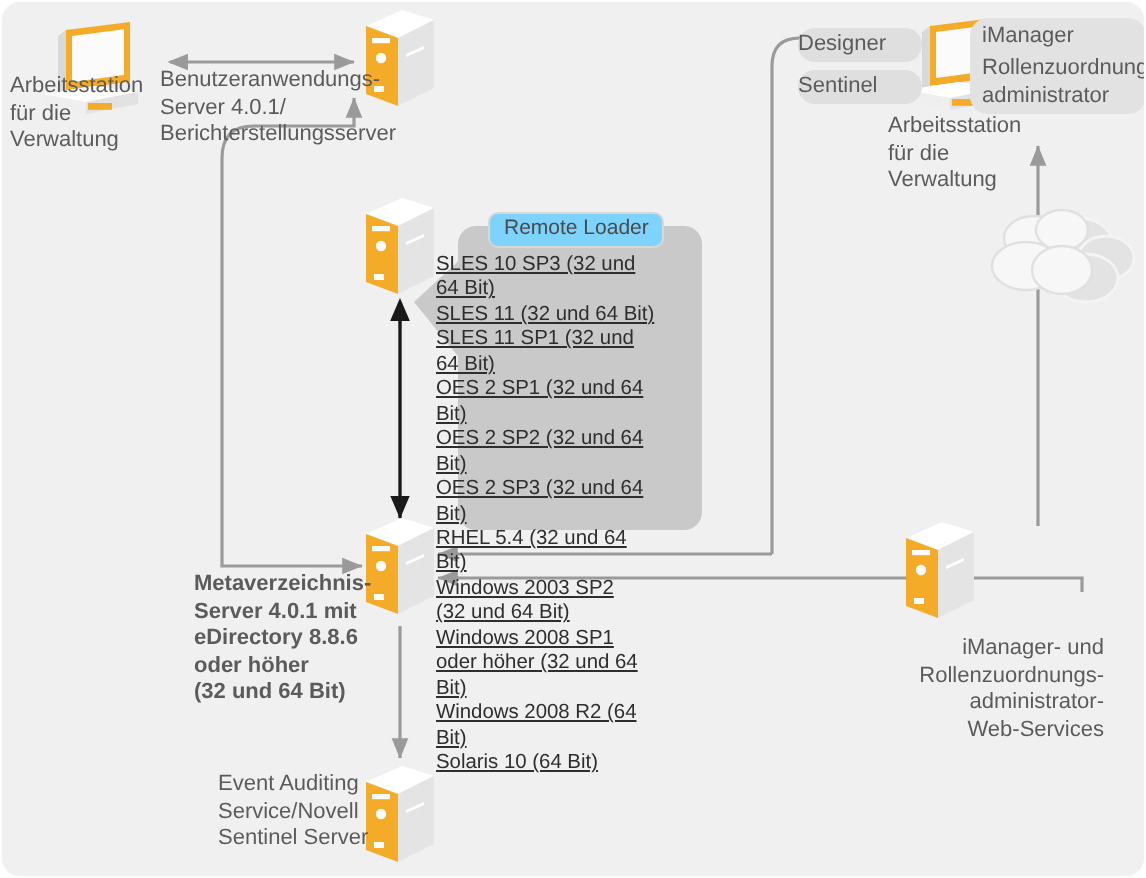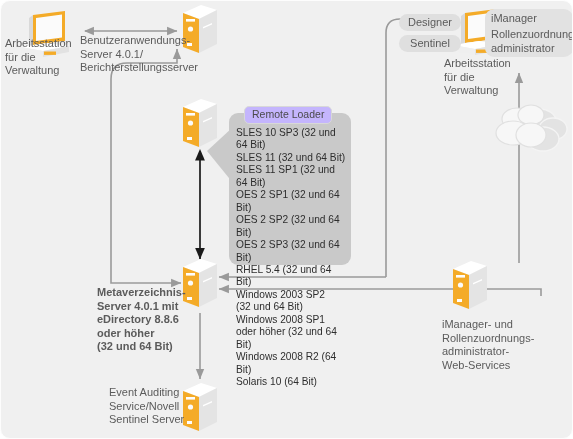--- a/index.html
+++ b/index.html
@@ -23,21 +23,21 @@
   .svg-layer{position:absolute;left:0;top:0;width:573px;height:439px;}
 
   
   .callout{
     position:absolute;
     background:#c9c9c9;
     border-radius:9px;
   }
   .callout-title{
     position:absolute;
-    background:#c4b5fd;
+    background:#7dd3fc;
     border:1px solid #d8d8d8;
     border-radius:5px;
     color:#4a4a4a;
     font-size:10.5px;
     line-height:13px;
     padding:1px 7px 2px 7px;
     white-space:nowrap;
   }
   .callout-list{
     position:absolute;
@@ -47,21 +47,20 @@
     white-space:pre-line;
   }
   
   .pill{
     position:absolute;
     background:#dfdfdf;
     border-radius:11px;
     color:#5b5b5b;
     font-size:11px;
     line-height:17px;
-    text-align:center;
     white-space:nowrap;
   }
   .panel{
     position:absolute;
     background:#e2e2e2;
     border-radius:9px;
   }
   .panel-text{
     position:absolute;
     color:#5b5b5b;
@@ -121,21 +120,21 @@
       <line x1="199" y1="150" x2="199" y2="258" marker-end="url(#ah-dark)" marker-start="url(#ah-dark-start)"></line>
     </g>
   </svg>
 
   <svg class="svg-layer" viewBox="0 0 573 439">
     <path d="M232,126 L206,150 L232,182 Z" fill="#c9c9c9"></path>
   </svg>
 
   <div class="callout" style="left:228px;top:112px;width:122px;height:152px;"></div>
   <div class="callout-title" style="left:243px;top:105px;">Remote Loader</div>
-  <div class="callout-list" style="left:235px;top:126px;width:112px;">SLES 10 SP3 (32 und 64 Bit)
+  <div class="callout-list" style="left:217px;top:126px;width:112px;text-decoration:underline;">SLES 10 SP3 (32 und 64 Bit)
 SLES 11 (32 und 64 Bit)
 SLES 11 SP1 (32 und 64 Bit)
 OES 2 SP1 (32 und 64 Bit)
 OES 2 SP2 (32 und 64 Bit)
 OES 2 SP3 (32 und 64 Bit)
 RHEL 5.4 (32 und 64 Bit)
 Windows 2003 SP2
  (32 und 64 Bit)
 Windows 2008 SP1
 oder höher (32 und 64 Bit)
@@ -237,21 +236,21 @@
 
   <svg style="position:absolute;left:448px;top:258px;width:42px;height:56px;" viewBox="0 0 42 56">
     <polygon points="4,10 22,2 38,7 20,16" fill="#ffffff"></polygon>
     <polygon points="4,10 20,16 20,50 4,44" fill="#f4ab28"></polygon>
     <polygon points="20,16 38,7 38,41 20,50" fill="#e4e4e4"></polygon>
     <circle cx="11.5" cy="26" r="2.6" fill="#fbfbfb"></circle>
     <rect x="7" y="16" width="9" height="2.6" fill="#fdfdfd"></rect>
     <rect x="8" y="40" width="5" height="3" fill="#fdfdfd"></rect>
     <polygon points="24,24 33,20 33,21.5 24,25.5" fill="#ffffff"></polygon>
   </svg>
-  <div class="lbl" style="left:441px;top:317px;width:110px;">iManager- und
+  <div class="lbl" style="left:441px;top:317px;width:110px;text-align:right;">iManager- und
 Rollenzuordnungs-
 administrator-
 Web-Services</div>
 
   <div class="pill" style="left:398px;top:13px;width:62px;">Designer</div>
   <div class="pill" style="left:398px;top:34px;width:62px;">Sentinel</div>
 
   <div class="panel" style="left:484px;top:8px;width:88px;height:48px;"></div>
   <div class="panel-text" style="left:490px;top:11px;width:84px;">iManager</div>
   <div class="panel-text" style="left:490px;top:27px;width:84px;">Rollenzuordnungs-

